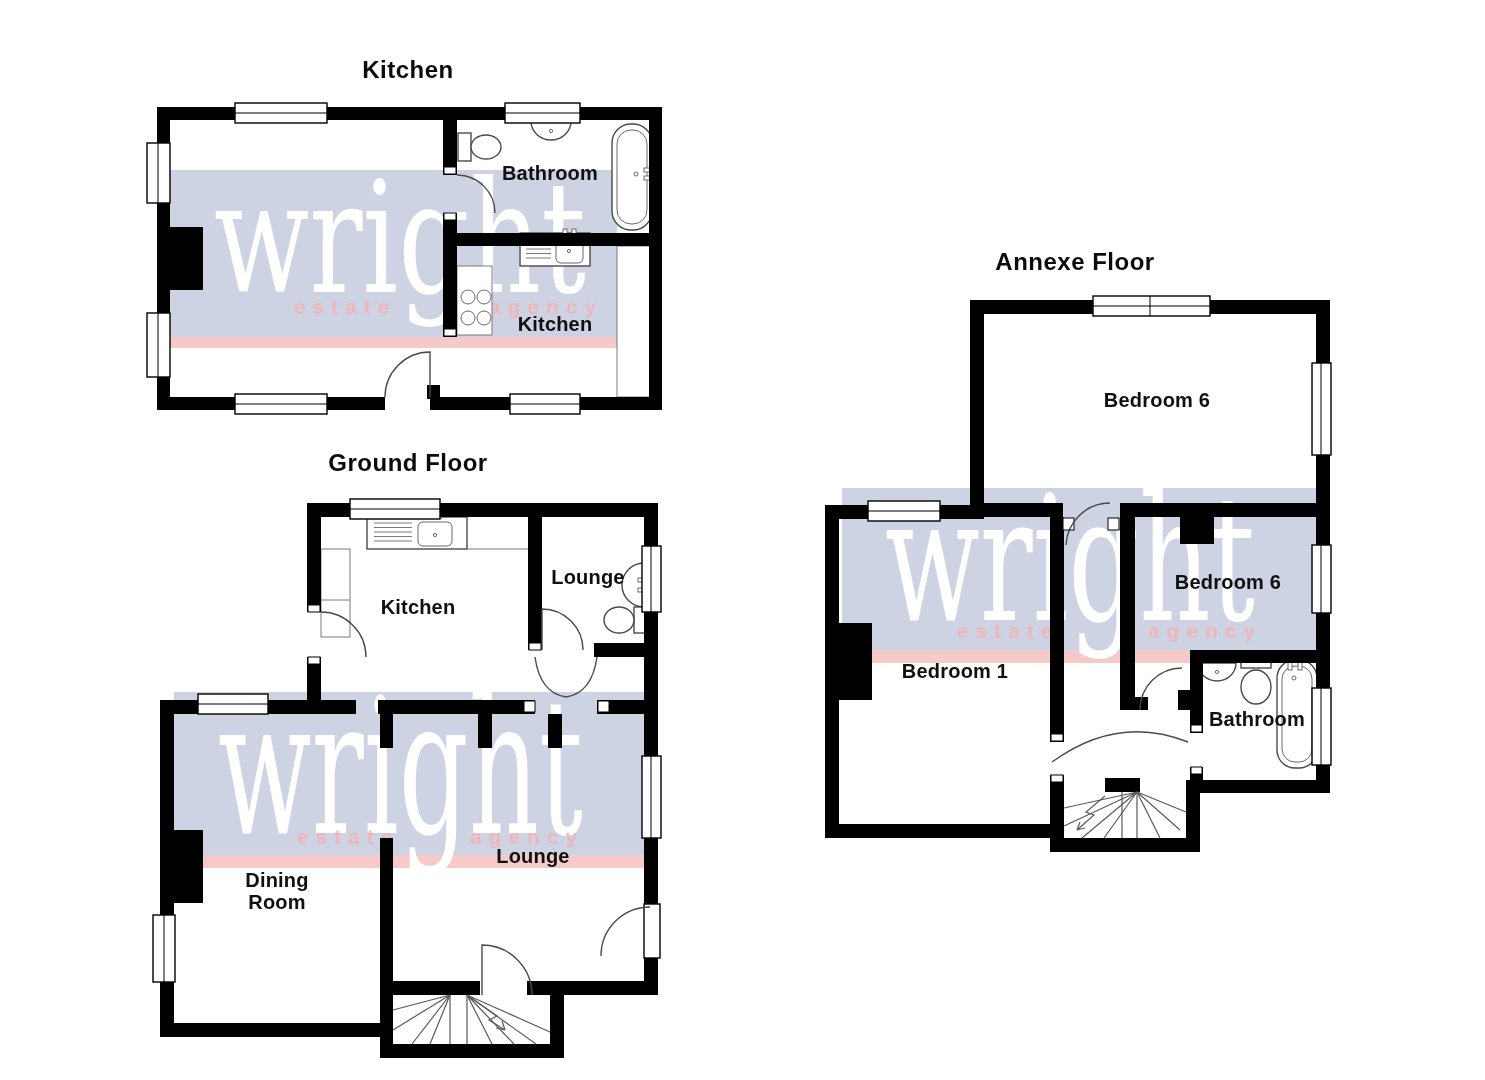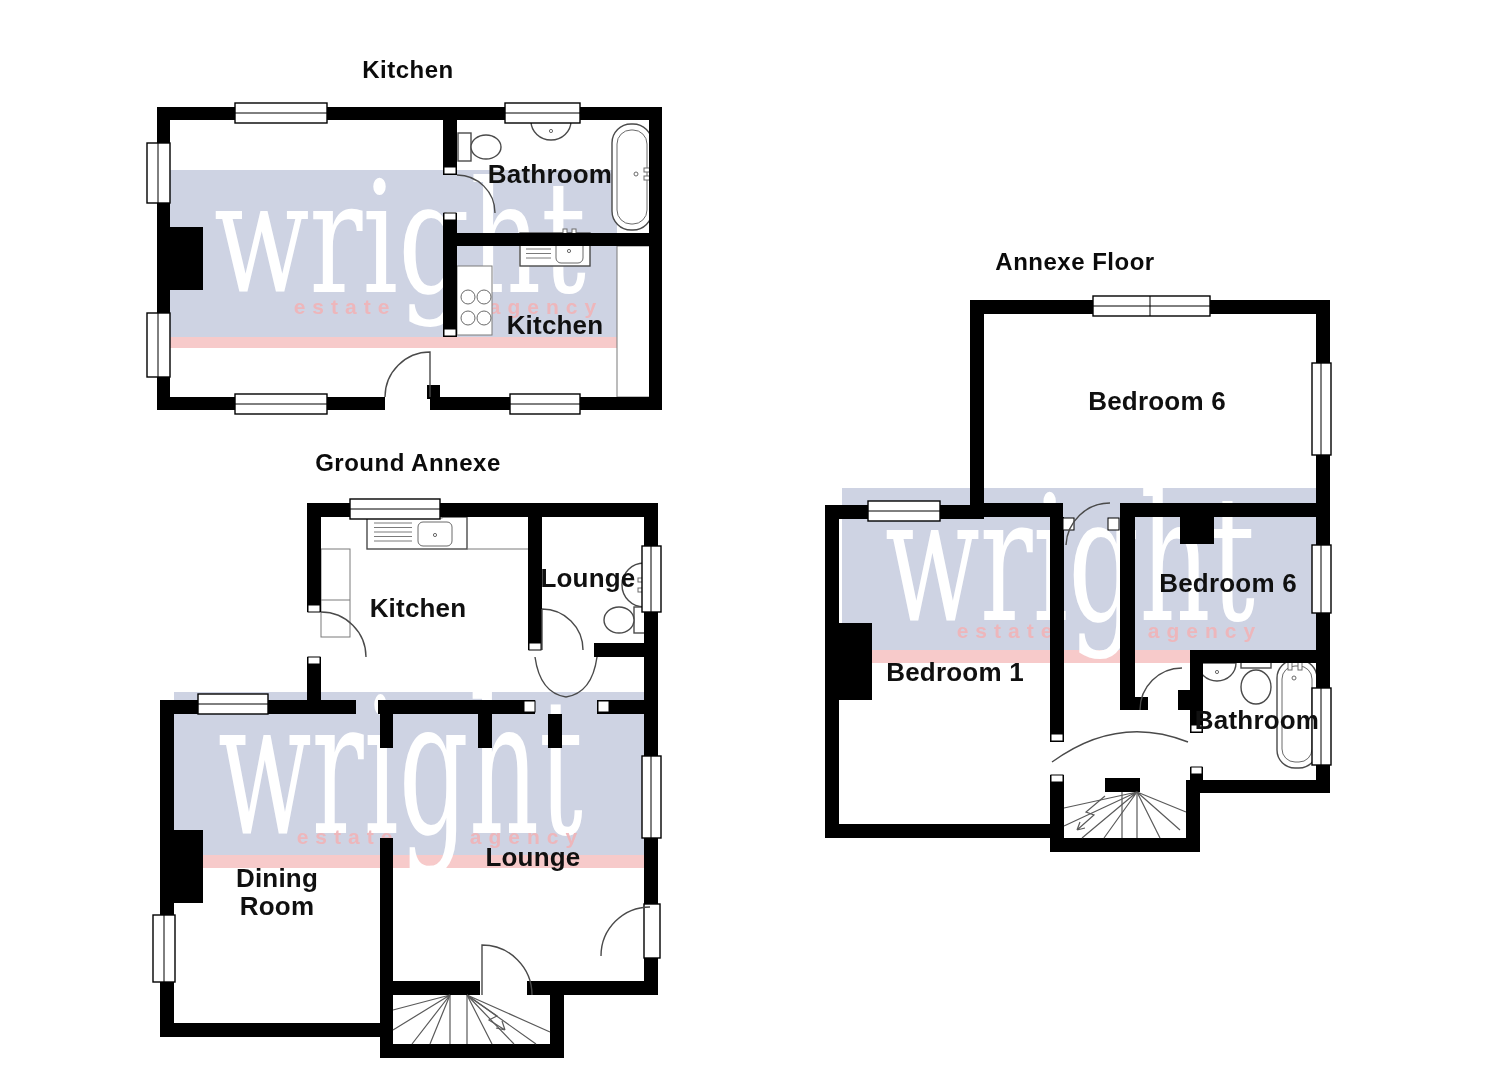--- a/index.html
+++ b/index.html
@@ -7,21 +7,21 @@
     position:relative;width:1485px;height:1080px;background:#ffffff;overflow:hidden;
     font-family:"Liberation Sans", sans-serif;
   }
   #plan-svg{position:absolute;left:0;top:0;}
   .floor-title{
     position:absolute;transform:translate(-50%,-50%);
     font-size:24px;font-weight:bold;color:#0b0b0b;white-space:pre;letter-spacing:.5px;
   }
   .room-label{
     position:absolute;transform:translate(-50%,-50%);
-    font-size:26px;font-weight:bold;color:#101010;text-align:center;
+    font-size:20px;font-weight:bold;color:#101010;text-align:center;
     white-space:pre-line;line-height:1.08;letter-spacing:.2px;
   }
   .wm-brand{
     font-family:"DejaVu Serif", serif;
     fill:#ffffff;
   }
   .wm-word{
     font-family:"Liberation Sans", sans-serif;
     font-weight:bold;font-size:21px;letter-spacing:7px;fill:#f0b4b8;opacity:.92;
   }
@@ -315,21 +315,21 @@
     <g class="stair">
       <path d="M1122,792V838 M1137,792V838"></path>
       <path d="M1137,792 L1064,808 M1137,792 L1064,826 M1137,792 L1082,838 M1137,792 L1104,838"></path>
       <path d="M1137,792 L1160,838 M1137,792 L1180,830 M1137,792 L1186,812"></path>
       <path d="M1105,796 L1086,812 L1094,815 L1077,830 M1077,830 L1085,828 M1077,830 L1080,822"></path>
     </g>
   </g>
 </svg>
 
   <div class="floor-title" style="left:408px;top:70px">Kitchen</div>
-  <div class="floor-title" style="left:408px;top:463px">Ground Annexe</div>
+  <div class="floor-title" style="left:408px;top:463px">Ground Floor</div>
   <div class="floor-title" style="left:1075px;top:262px">Annexe Floor</div>
 
   <div class="room-label" style="left:550px;top:174px">Bathroom</div>
   <div class="room-label" style="left:555px;top:325px">Kitchen</div>
 
   <div class="room-label" style="left:418px;top:608px">Kitchen</div>
   <div class="room-label" style="left:588px;top:578px">Lounge</div>
   <div class="room-label" style="left:277px;top:892px">Dining
 Room</div>
   <div class="room-label" style="left:533px;top:857px">Lounge</div>

